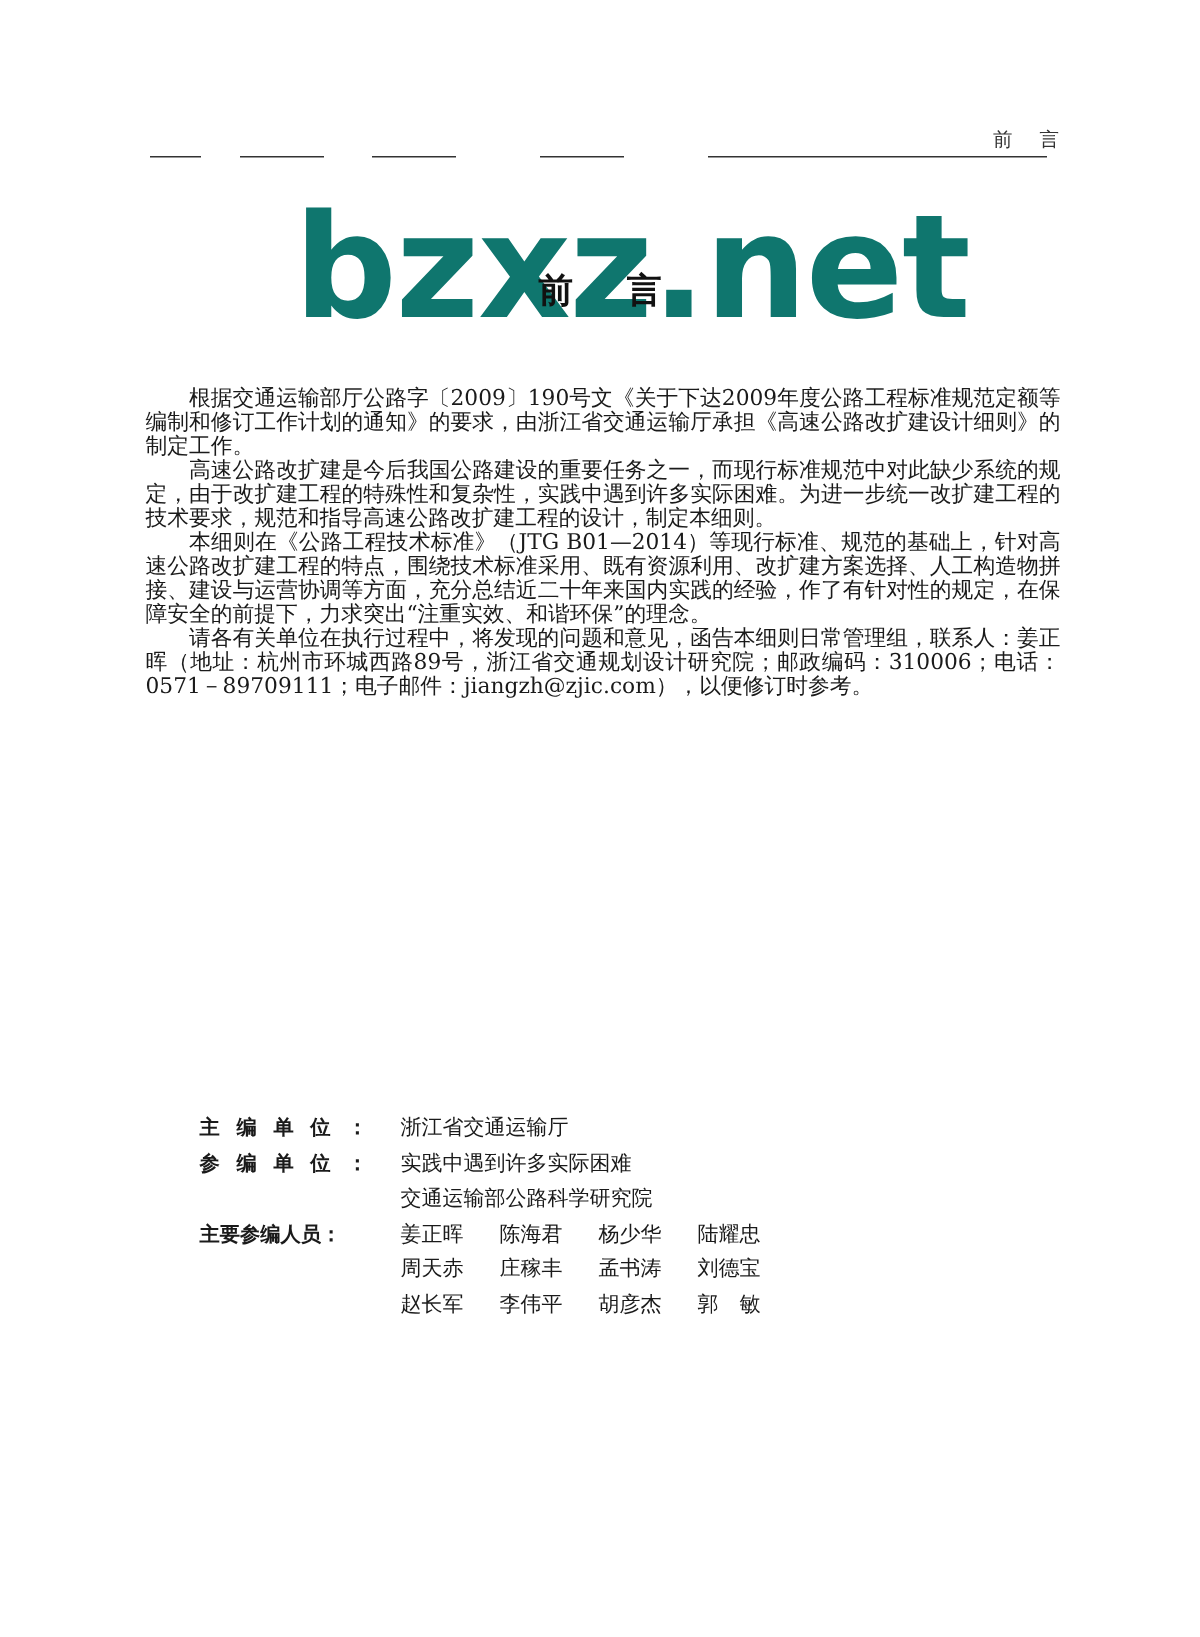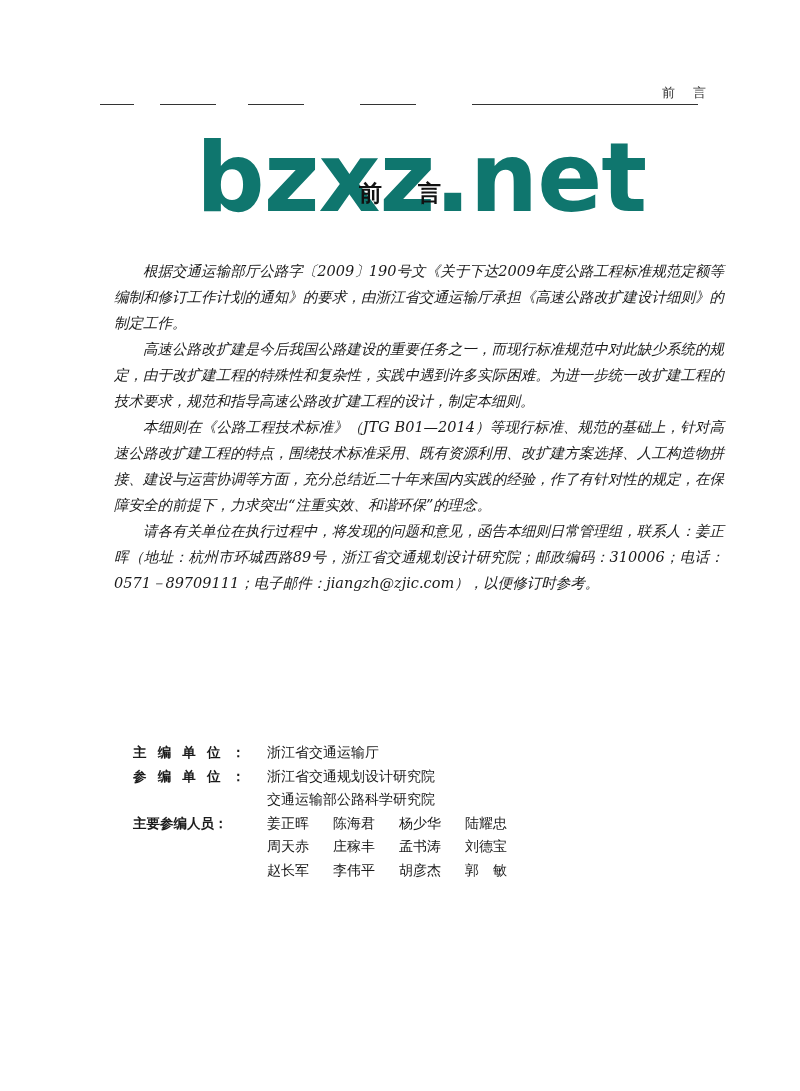--- a/index.html
+++ b/index.html
@@ -58,28 +58,27 @@
       font-family: "DejaVu Sans", "Liberation Sans", sans-serif;
       font-weight: bold;
       font-size: 23px;
       letter-spacing: 36px;
       text-indent: 36px;
       color: #111;
       z-index: 1;
     }
     .body-text {
       position: absolute;
-      left: 114px;
+      left: 97px;
       top: 258px;
       width: 610px;
       font-size: 14.5px;
-      line-height: 26px;
+      line-height: 16px;
       text-align: justify;
       z-index: 1;
-      font-style: italic;
     }
     .body-text p {
       margin: 0;
       text-indent: 2em;
     }
     .credits {
       position: absolute;
       left: 133px;
       top: 741px;
       font-size: 14px;
@@ -141,21 +140,21 @@
   <div class="credits">
     <div class="credit-row">
       <span class="credit-label">主编单位：</span>
       <div class="credit-values">
         <span>浙江省交通运输厅</span>
       </div>
     </div>
     <div class="credit-row">
       <span class="credit-label">参编单位：</span>
       <div class="credit-values">
-        <span>浙江省交通规划设计研究院</span>
+        <span>实践中遇到许多实际困难</span>
         <span>交通运输部公路科学研究院</span>
       </div>
     </div>
     <div class="credit-row">
       <span class="credit-label tight">主要参编人员：</span>
       <div class="names-grid">
         <span>姜正晖</span>
         <span>陈海君</span>
         <span>杨少华</span>
         <span>陆耀忠</span>

